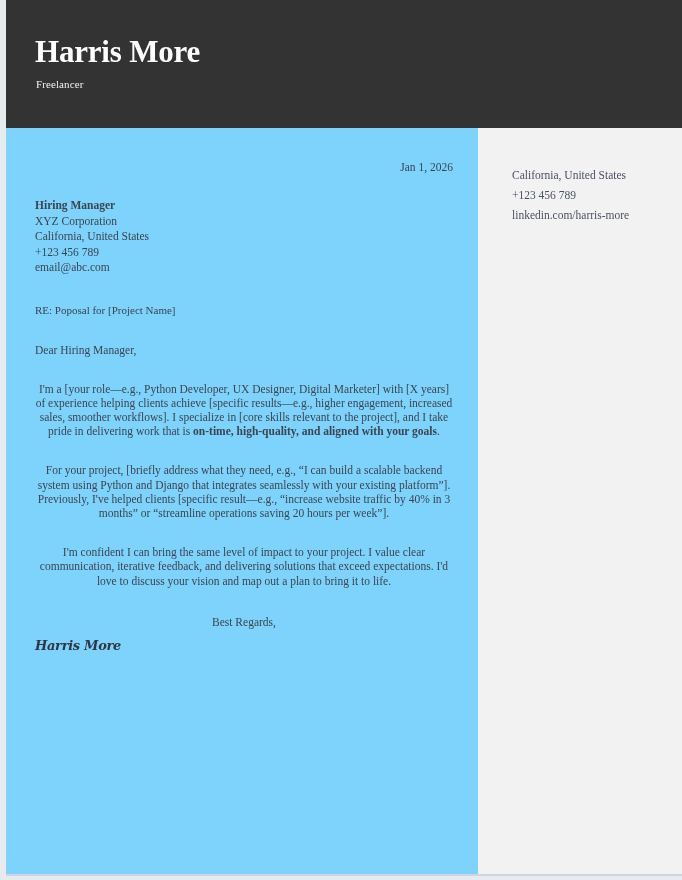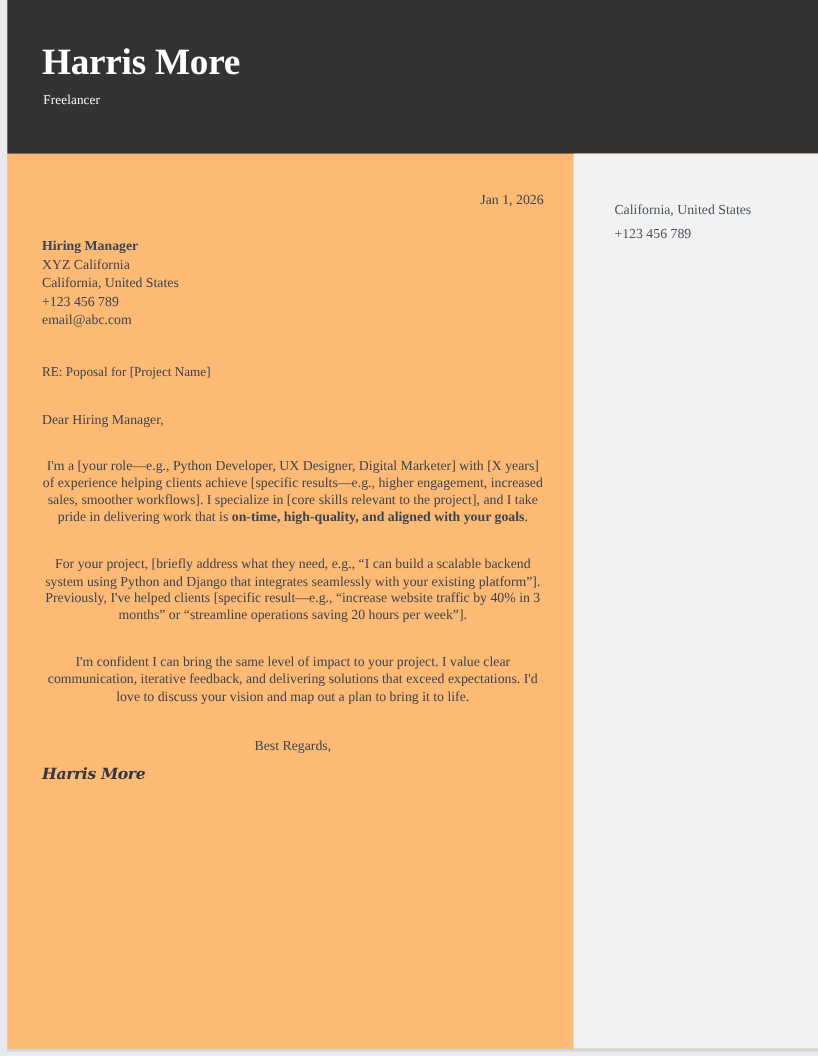--- a/index.html
+++ b/index.html
@@ -13,21 +13,21 @@
     font-family: "Liberation Serif", "DejaVu Serif", serif;
     overflow: hidden;
   }
 
   .page {
     position: absolute;
     left: 6px;
     top: 0;
     width: 676px;
     height: 874px;
-    background: #fdba74;
+    background: #7dd3fc;
     border-bottom: 2px solid #cdd5e0;
     overflow: hidden;
   }
 
   
   .header {
     position: absolute;
     left: 0;
     top: 0;
     width: 676px;
@@ -157,30 +157,31 @@
 
   <div class="header">
     <div class="header-name">Harris More</div>
     <div class="header-role">Freelancer</div>
   </div>
 
   <div class="sidebar">
     <div class="sidebar-list">
       <div class="sidebar-line">California, United States</div>
       <div class="sidebar-line">+123 456 789</div>
+      <div class="sidebar-line">linkedin.com/harris-more</div>
     </div>
   </div>
 
   <div class="letter">
 
     <div class="date-line">Jan 1, 2026</div>
 
     <div class="recipient">
       <div class="recipient-line strong">Hiring Manager</div>
-      <div class="recipient-line">XYZ California</div>
+      <div class="recipient-line">XYZ Corporation</div>
       <div class="recipient-line">California, United States</div>
       <div class="recipient-line">+123 456 789</div>
       <div class="recipient-line">email@abc.com</div>
     </div>
 
     <div class="subject">RE: Poposal for [Project Name]</div>
 
     <div class="salutation">Dear Hiring Manager,</div>
 
     <div class="body-paragraph">

